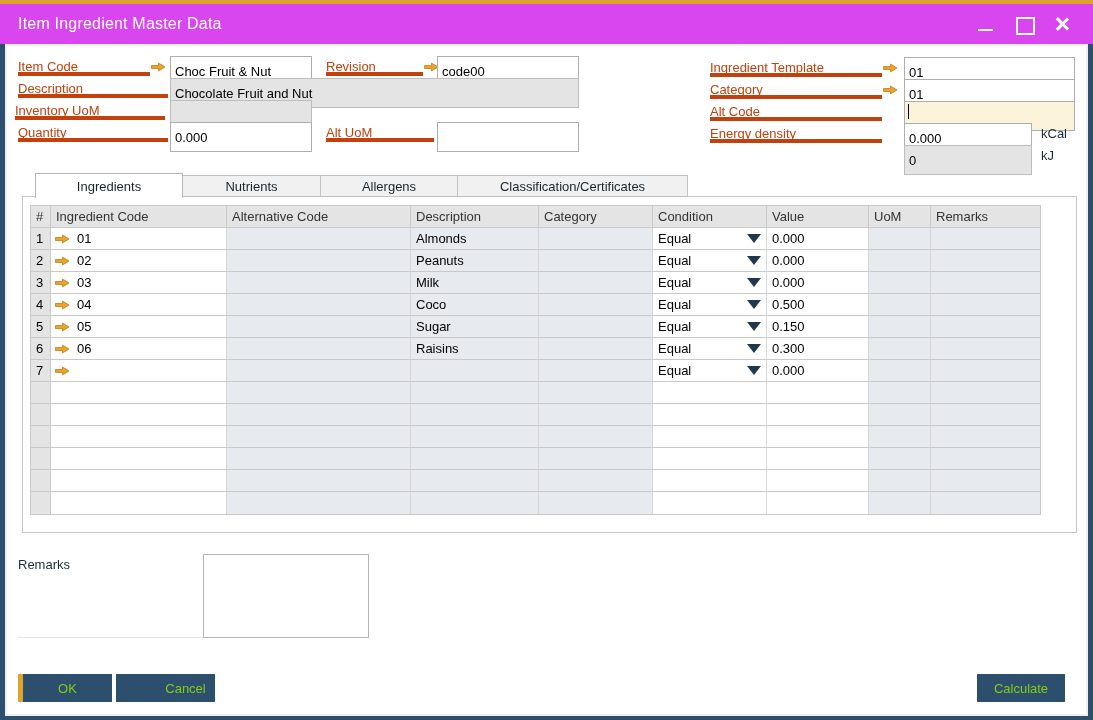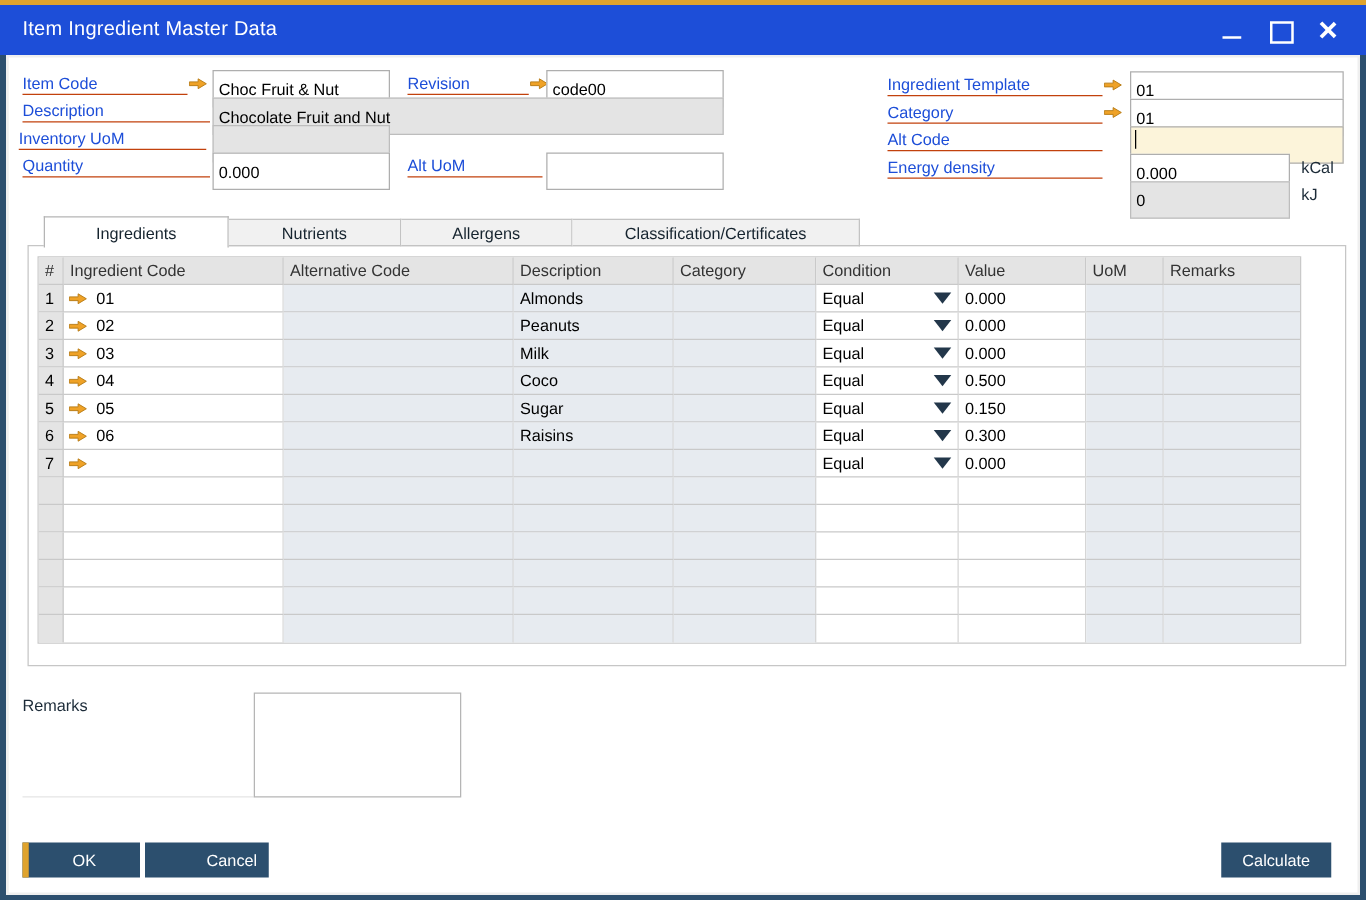--- a/index.html
+++ b/index.html
@@ -17,21 +17,21 @@
   .wc-close::before,.wc-close::after{ content:""; position:absolute; left:8px; top:1px; width:2.5px; height:16px; background:#fff; }
   .wc-close::before{ transform:rotate(45deg);} .wc-close::after{ transform:rotate(-45deg);}
 
   .frame-l,.frame-r{ position:absolute; top:44px; bottom:0; width:5px; }
   .frame-l{ left:0; } .frame-r{ right:0; }
   .frame-b{ position:absolute; left:0; right:0; bottom:0; height:4px; }
 
   .content{ position:absolute; left:5px; right:5px; top:44px; bottom:4px; background:#fff; box-shadow:inset 0 0 0 2px #efefef; }
 
   
-  .flabel{ position:absolute; height:19px; font-size:13px; color:#1d4ed8; line-height:19px; border-bottom:1px solid #c2410c; }
+  .flabel{ position:absolute; height:19px; font-size:13px; color:#c2410c; line-height:19px; border-bottom:4px solid #c2410c; }
   .funit{ position:absolute; height:19px; font-size:13px; color:#1c2b38; line-height:19px; }
   .larrow{ position:absolute; width:16px; height:19px; display:flex; align-items:center; cursor:pointer; }
   .field{ position:absolute; height:30px; font-size:13px; color:#000; padding:0 4px; border:1px solid #aeaeae; background:#fff; font-family:"Liberation Sans", sans-serif; }
   .field.gray{ background:#e4e4e4; border-color:#bdbdbd; }
   .field.yellow{ background:#fcf4da; }
   .caret{ position:absolute; left:3px; top:2px; width:1px; height:15px; background:#000; }
 
   
   .tabs{ position:absolute; left:30px; top:129px; height:24px; display:flex; z-index:2;text-align:right; }
   .tab{ height:22px; margin-top:2px; background:#f1f1f1; border:1px solid #c3c3c3; border-left:none; font-size:13px; color:#16242f; display:flex; align-items:center; justify-content:center; cursor:pointer; }
@@ -52,41 +52,41 @@
   .cell.codecell .larrow{ position:static; }
   .cell.condcell{ display:flex; align-items:center; }
   .dd{ margin-left:auto; margin-right:5px; width:0; height:0; border-left:7px solid transparent; border-right:7px solid transparent; border-top:9px solid #23374a; cursor:pointer; }
 
   
   .remarks-label{ position:absolute; left:13px; top:513px; font-size:13px; color:#1c2b38; }
   .remarks-underline{ position:absolute; left:13px; top:593px; width:186px; height:1px; background:#e5e5e5; }
   .remarks-box{ position:absolute; left:198px; top:510px; width:166px; height:84px; border:1px solid #b5b5b5; background:#fff; resize:none; font-family:"Liberation Sans", sans-serif; font-size:13px; }
 
   
-  .btn{ position:absolute; top:630px; height:28px; border:none; color:#ffffff; font-size:13px; font-family:"Liberation Sans", sans-serif; cursor:pointer; text-align:center; }
+  .btn{ position:absolute; top:630px; height:28px; border:none; color:#84cc16; font-size:13px; font-family:"Liberation Sans", sans-serif; cursor:pointer; text-align:center; }
   .btn-ok{ left:13px; width:94px; }
   .btn-cancel{ left:111px; width:99px;padding-left:40px; }
   .btn-calc{ left:972px; width:88px; }
 </style>
 </head>
 <body>
 
 <svg width="0" height="0" style="position:absolute">
   <defs>
     <symbol id="link-arrow" viewBox="0 0 16 10">
       <path d="M0.5 3.4 H8 V0.8 L15 5 L8 9.2 V6.6 H0.5 Z" fill="#efa227" stroke="#b87c15" stroke-width="0.8"></path>
     </symbol>
   </defs>
 </svg>
 
 <div class="window">
 
   <div class="top-accent" style="background:#dfa32d"></div>
 
-  <div class="titlebar" style="background:#1d4ed8">
+  <div class="titlebar" style="background:#d946ef">
     <div class="title">Item Ingredient Master Data</div>
     <div class="win-controls">
       <div class="wc wc-min"></div>
       <div class="wc wc-max"></div>
       <div class="wc wc-close"></div>
     </div>
   </div>
 
   <div class="frame-l" style="background:#2c4f6e"></div>
   <div class="frame-r" style="background:#2c4f6e"></div>

